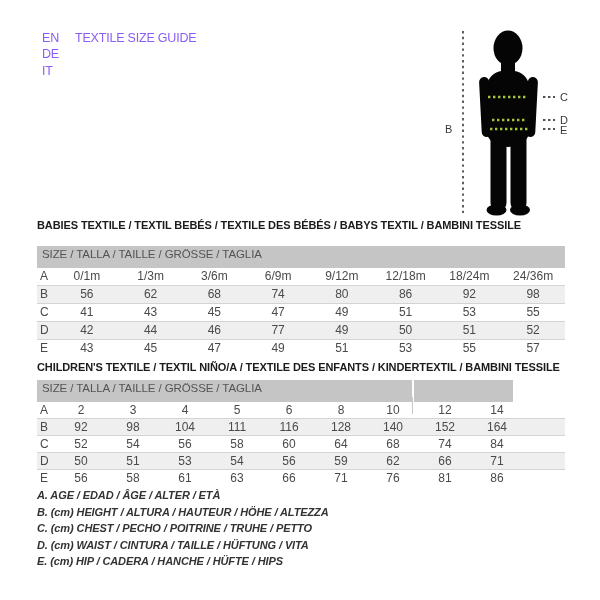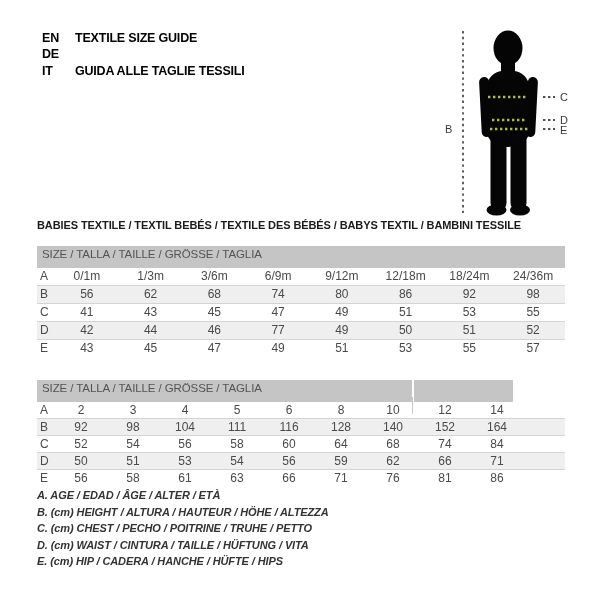--- a/index.html
+++ b/index.html
@@ -2,21 +2,21 @@
 <html><head>
 <meta charset="utf-8">
 <style>
   html,body{margin:0;padding:0;background:#ffffff;}
   .page{
     position:relative;width:600px;height:600px;background:#ffffff;overflow:hidden;
     font-family:"Liberation Sans", sans-serif;color:#3f3f3f;
   }
   
   .langs{position:absolute;left:42px;top:30px;}
-  .lang-row{display:flex;line-height:16.4px;font-size:12.5px;font-weight:700;color:#000000;letter-spacing:-0.2px;}
+  .lang-row{display:flex;line-height:16.4px;font-size:12.5px;font-weight:400;color:#8b5cf6;letter-spacing:-0.2px;justify-content:space-between;}
   .lang-code{width:33px;flex:0 0 33px;}
   
   .figure{position:absolute;left:430px;top:10px;width:170px;height:215px;}
   
   .sec-title{position:absolute;left:37px;font-size:11px;font-weight:700;color:#1b1b1b;letter-spacing:-0.1px;white-space:nowrap;}
   .babies-title{top:219px;}
   .children-title{top:361px;}
   
   .table{position:absolute;left:37px;width:528px;}
   .babies{top:246px;}
@@ -48,21 +48,20 @@
   <div class="langs" id="langs">
       <div class="lang-row">
         <span class="lang-code">EN</span>
         <span>TEXTILE SIZE GUIDE</span>
       </div>
       <div class="lang-row">
         <span class="lang-code">DE</span>
       </div>
       <div class="lang-row">
         <span class="lang-code">IT</span>
-        <span>GUIDA ALLE TAGLIE TESSILI</span>
       </div>
     </div>
 
   <div class="figure">
     <svg width="170" height="215" viewBox="0 0 170 215">
 
       <g class="sil">
         <ellipse cx="78" cy="38" rx="14.5" ry="17.5" fill="#050505"></ellipse>
         <rect x="71" y="46" width="14" height="18" fill="#050505"></rect>
         <rect x="57" y="61" width="42" height="70" rx="16" fill="#050505"></rect>
@@ -150,20 +149,21 @@
           <div class="cell">47</div>
           <div class="cell">49</div>
           <div class="cell">51</div>
           <div class="cell">53</div>
           <div class="cell">55</div>
           <div class="cell">57</div>
         </div>
       </div>
   </div>
 
+  <div class="sec-title children-title">CHILDREN'S TEXTILE / TEXTIL NIÑO/A / TEXTILE DES ENFANTS / KINDERTEXTIL / BAMBINI TESSILE</div>
 
   <div class="table children">
     <div class="size-bar"><span>SIZE / TALLA / TAILLE / GRÖSSE / TAGLIA</span></div>
     <div id="children-rows">
         <div class="trow sep">
           <div class="cell letter">A</div>
           <div class="cell">2</div>
           <div class="cell">3</div>
           <div class="cell">4</div>
           <div class="cell">5</div>

